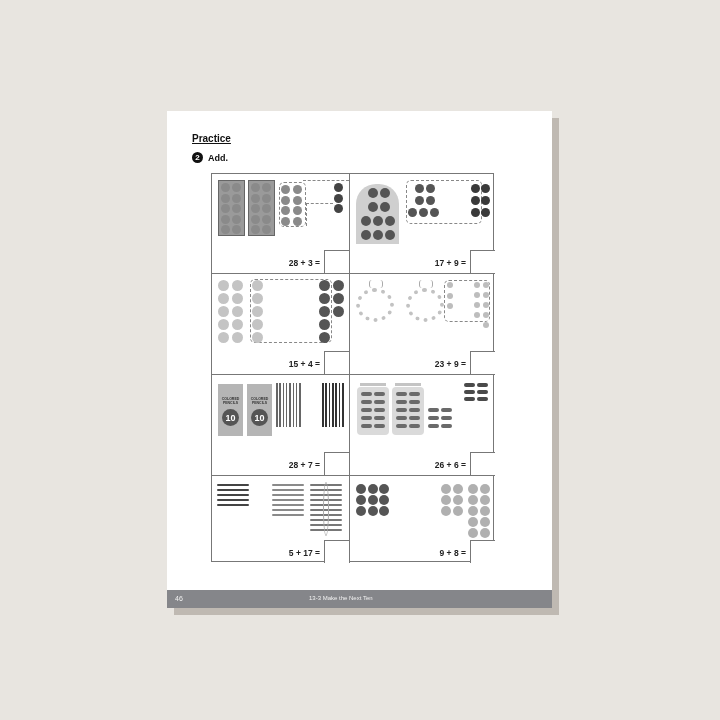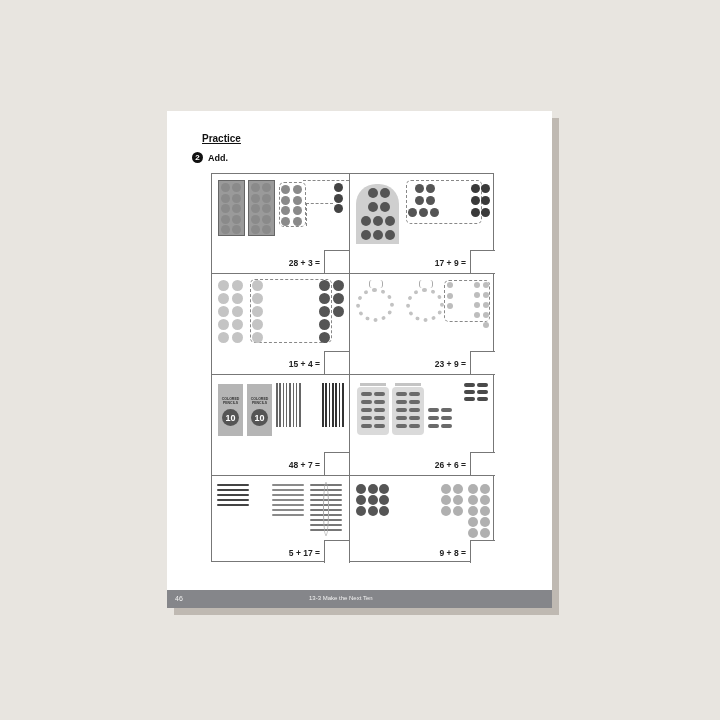--- a/index.html
+++ b/index.html
@@ -2,21 +2,21 @@
 <html><head>
 <meta charset="utf-8">
 <style>
   html, body { margin:0; padding:0; }
   body {
     width:720px; height:720px; background:#e8e5e0; position:relative; overflow:hidden;
     font-family:"Liberation Sans", sans-serif;
   }
   .shadow { position:absolute; left:174px; top:118px; width:385px; height:497px; background:#bfb9b2; }
   .page { position:absolute; left:167px; top:111px; width:385px; height:497px; background:#ffffff; }
-  .title { position:absolute; left:35px; top:22px; font-size:10px; font-weight:bold; color:#111; text-decoration:underline; }
+  .title { position:absolute; left:25px; top:22px; font-size:10px; font-weight:bold; color:#111; text-decoration:underline; }
   .instr { position:absolute; left:25px; top:41px; display:flex; align-items:center; gap:5px; font-size:9px; font-weight:bold; color:#111; }
   .num-badge { width:11px; height:11px; border-radius:50%; background:#111; color:#fff; font-size:8px; font-weight:bold; display:flex; align-items:center; justify-content:center; }
   .grid { position:absolute; left:44px; top:62px; width:283px; height:389px; border:1px solid #777; display:grid; grid-template-columns:138px 145px; grid-template-rows:100px 101px 101px 87px; box-sizing:border-box; }
   .cell { position:relative; border-right:1px solid #777; border-bottom:1px solid #777; overflow:hidden; }
   .cell:nth-child(2n) { border-right:none; }
   .cell:nth-last-child(-n+2) { border-bottom:none; }
   .eq { position:absolute; right:29px; bottom:5px; font-size:8.5px; font-weight:bold; color:#222; }
   .ansbox { position:absolute; right:0; bottom:0; width:24px; height:22px; border-left:1px solid #777; border-top:1px solid #777; background:#fff; }
   .footer { position:absolute; left:0; bottom:0; width:385px; height:18px; background:#85868a; color:#f2f2f2; font-size:7px; }
   .footer .pg { position:absolute; left:8px; top:5px; }
@@ -184,21 +184,21 @@
           <div class="abs" style="left: 83.8px; top: 8px; width: 1.6px; height: 44px; background: rgb(102, 102, 102);"></div>
           <div class="abs" style="left: 87.1px; top: 8px; width: 1.6px; height: 44px; background: rgb(102, 102, 102);"></div>
           <div class="abs" style="left: 110px; top: 8px; width: 1.8px; height: 44px; background: rgb(51, 51, 51);"></div>
           <div class="abs" style="left: 113.3px; top: 8px; width: 1.8px; height: 44px; background: rgb(51, 51, 51);"></div>
           <div class="abs" style="left: 116.6px; top: 8px; width: 1.8px; height: 44px; background: rgb(51, 51, 51);"></div>
           <div class="abs" style="left: 119.9px; top: 8px; width: 1.8px; height: 44px; background: rgb(51, 51, 51);"></div>
           <div class="abs" style="left: 123.2px; top: 8px; width: 1.8px; height: 44px; background: rgb(51, 51, 51);"></div>
           <div class="abs" style="left: 126.5px; top: 8px; width: 1.8px; height: 44px; background: rgb(51, 51, 51);"></div>
           <div class="abs" style="left: 129.8px; top: 8px; width: 1.8px; height: 44px; background: rgb(51, 51, 51);"></div>
         </div>
-      <span class="eq">48 + 7 =</span>
+      <span class="eq">28 + 7 =</span>
       <div class="ansbox"></div>
     </div>
 
     <div class="cell">
       <div id="p6">
           <div class="abs" style="left: 10px; top: 8px; width: 26px; height: 3px; background: rgb(196, 196, 196);"></div>
           <div class="abs" style="left: 7px; top: 12px; width: 32px; height: 48px; background: rgb(218, 218, 218); border-radius: 4px;"></div>
           <div class="abs" style="left: 11px; top: 17px; width: 11px; height: 4px; background: rgb(106, 106, 106); border-radius: 2px;"></div>
           <div class="abs" style="left: 24px; top: 17px; width: 11px; height: 4px; background: rgb(106, 106, 106); border-radius: 2px;"></div>
           <div class="abs" style="left: 11px; top: 25px; width: 11px; height: 4px; background: rgb(106, 106, 106); border-radius: 2px;"></div>

